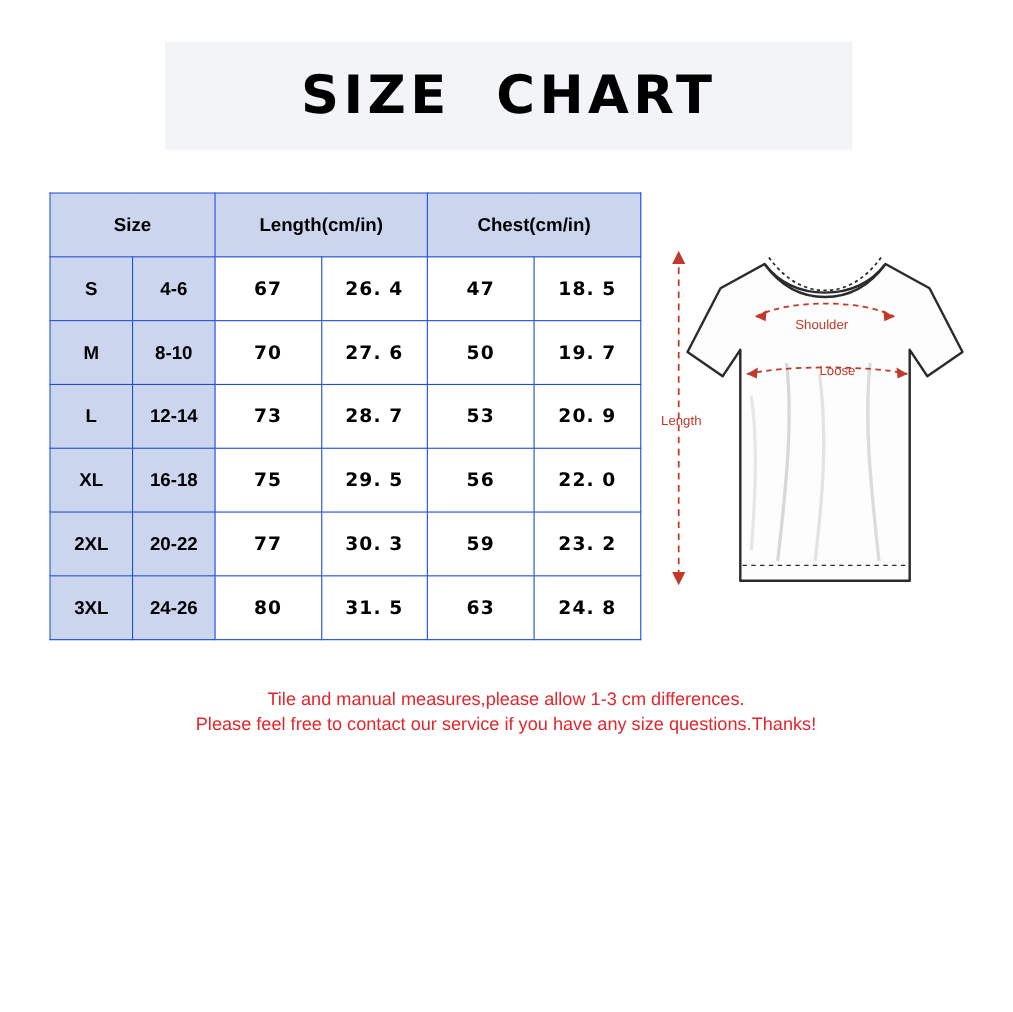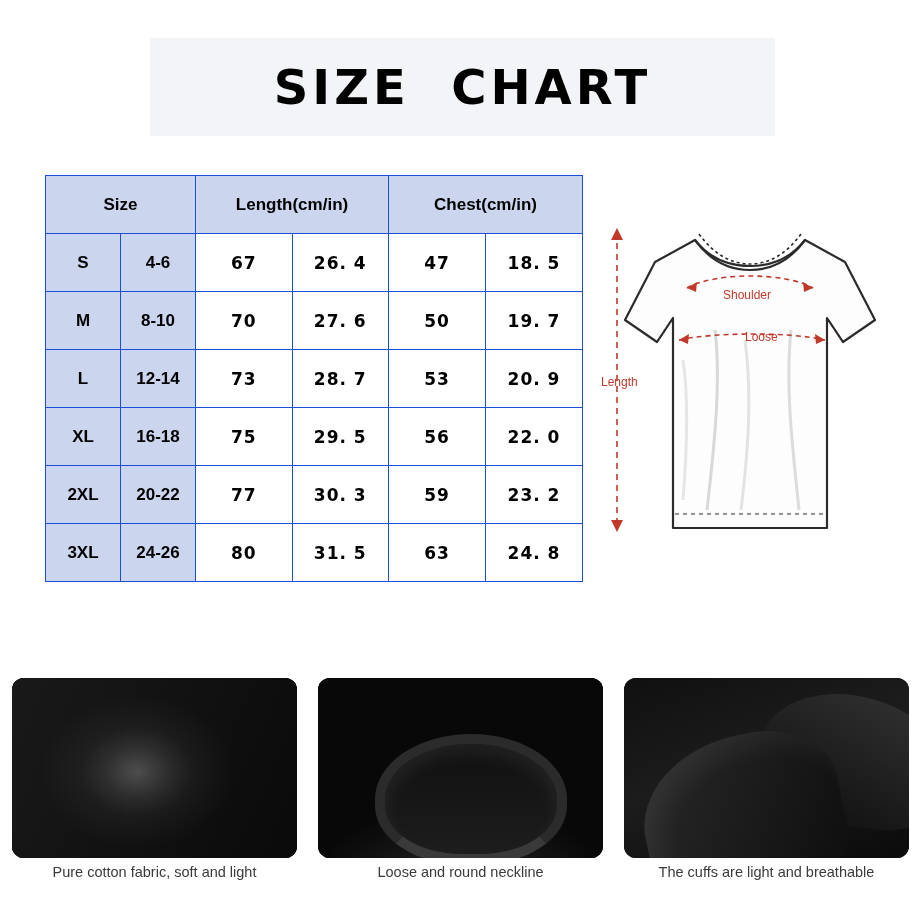--- a/index.html
+++ b/index.html
@@ -284,20 +284,24 @@
           <td class="c-us">24-26</td>
           <td class="c-num">80</td>
           <td class="c-num">31. 5</td>
           <td class="c-num">63</td>
           <td class="c-num">24. 8</td>
         </tr>
       </tbody>
     </table>
   </div>
 
+  <div class="note">
+    <div>Tile and manual measures,please allow 1-3 cm differences.</div>
+    <div>Please feel free to contact our service if you have any size questions.Thanks!</div>
+  </div>
 
   <div class="diagram">
     <svg width="300" height="345" viewBox="0 0 300 345">
 
       <path d="M100 30 L60 52 L30 110 L62 132 L78 108 L78 318 L232 318 L232 108 L248 132 L280 110 L250 52 L210 30
                C196 48 176 56 155 56 C134 56 114 48 100 30 Z" fill="#fdfdfd" stroke="#2b2b2b" stroke-width="2.2" stroke-linejoin="round"></path>
 
       <path d="M100 30 C116 52 136 60 155 60 C174 60 194 52 210 30" fill="none" stroke="#2b2b2b" stroke-width="2.2"></path>
       <path d="M104 24 C120 46 138 54 155 54 C172 54 190 46 206 24" fill="none" stroke="#2b2b2b" stroke-width="1.6" stroke-dasharray="3 3"></path>
 
@@ -322,33 +326,14 @@
 
       <line x1="22" y1="22" x2="22" y2="318" stroke="#c0392b" stroke-width="1.6" stroke-dasharray="6 5"></line>
       <polygon points="22,18 16,30 28,30" fill="#c0392b"></polygon>
       <polygon points="22,322 16,310 28,310" fill="#c0392b"></polygon>
     </svg>
     <span class="lbl lbl-shoulder">Shoulder</span>
     <span class="lbl lbl-chest">Loose</span>
     <span class="lbl lbl-length">Length</span>
   </div>
 
-  <div class="photos">
-    <div class="photo-card photo-1">
-      <div class="cloth-a"></div>
-    </div>
-    <div class="photo-card photo-2">
-      <div class="cloth-b"></div>
-      <div class="collar"></div>
-    </div>
-    <div class="photo-card photo-3">
-      <div class="cloth-c">
-        <div class="cuff2"></div>
-        <div class="cuff"></div>
-      </div>
-    </div>
-
-    <div class="caption cap-1">Pure cotton fabric, soft and light</div>
-    <div class="caption cap-2">Loose and round neckline</div>
-    <div class="caption cap-3">The cuffs are light and breathable</div>
-  </div>
 
 </div>
 
 </body></html>

